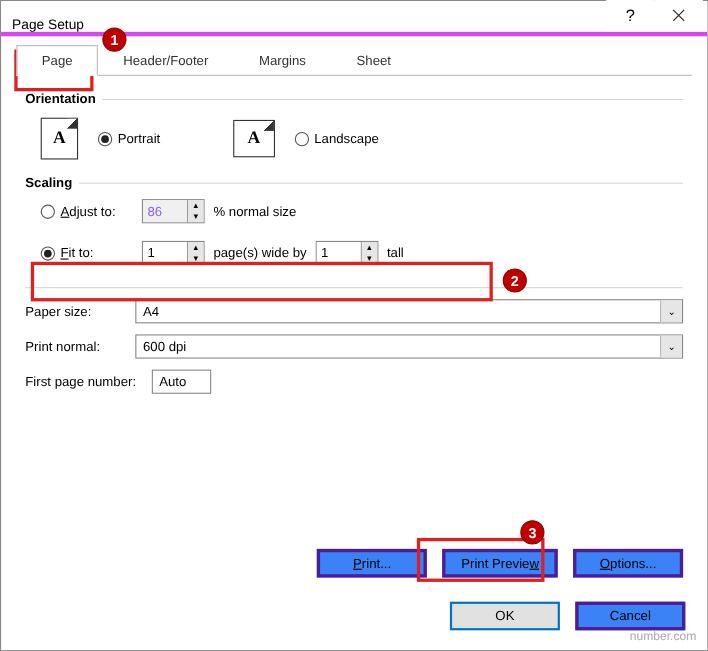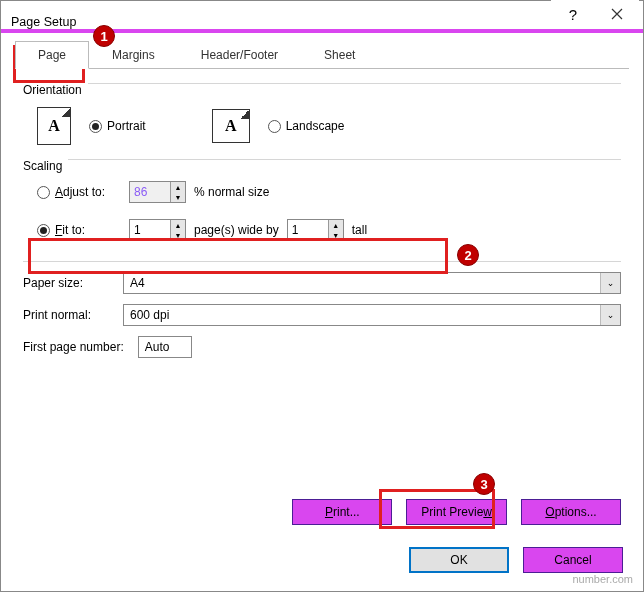--- a/index.html
+++ b/index.html
@@ -6,21 +6,21 @@
 body { margin: 0; background: #e8e8e8; }
 .dialog { width: 644px; height: 592px; background: #fff; border: 1px solid #888; position: relative; }
 .titlebar { height: 32px; background: #fff; display: flex; align-items: flex-end; padding: 0 4px 0 10px; border-bottom: 4px solid #d946ef; }
 .titlebar .title { flex: 1; font-size: 12.5px; }
 .titlebar .tb-btn { width: 44px; height: 30px; display: flex; align-items: center; justify-content: center; font-size: 15px; background: #fff; }
 .tabs { display: flex; padding: 8px 14px 0 14px; gap: 0; }
 .tab { padding: 6px 22px; border: 1px solid transparent; border-bottom: none; cursor: pointer; color: #333; }
 .tab.active { background: #fff; border: 1px solid #bbb; border-bottom: 1px solid #fff; position: relative; z-index: 2; }
 .tabline { border-top: 1px solid #bbb; margin: -1px 14px 0 14px; }
 .panel { padding: 14px 22px; }
-.sect-title { font-size: 12.5px; margin-bottom: 4px; display: flex; align-items: flex-start; gap: 6px; }
+.sect-title { font-size: 12.5px; margin-bottom: 4px; display: flex; align-items: center; gap: 6px; font-weight: bold; }
 .sect-title .hr { flex: 1; height: 1px; background: #d6d6d6; }
 .orient-row { display: flex; align-items: center; gap: 18px; padding: 6px 0 14px 14px; }
 .page-icon { width: 34px; height: 38px; border: 1px solid #333; position: relative; background: #fff; }
 .page-icon.landscape { width: 38px; height: 34px; }
 .page-icon .fold { position: absolute; top: 0; right: 0; width: 9px; height: 9px; background: linear-gradient(135deg, #fff 50%, #333 50%); }
 .page-icon .a { position: absolute; top: 50%; left: 50%; transform: translate(-50%,-50%); font-family: Georgia, serif; font-weight: bold; font-size: 16px; }
 .radio { display: flex; align-items: center; gap: 5px; }
 .radio-c { width: 13px; height: 13px; border: 1px solid #555; border-radius: 50%; display: inline-flex; align-items: center; justify-content: center; }
 .radio-c.on::after { content: ''; width: 7px; height: 7px; background: #222; border-radius: 50%; }
 .scale-row { display: flex; align-items: center; gap: 8px; padding: 4px 0 4px 14px; }
@@ -30,21 +30,21 @@
 .spinner.disabled input { background: #f0f0f0; color: #8b5cf6; }
 .spin-btns { display: flex; flex-direction: column; border-left: 1px solid #999; }
 .spin-b { width: 14px; flex: 1; background: #e6e6e6; display: flex; align-items: center; justify-content: center; font-size: 7px; line-height: 1; }
 .field-row { display: flex; align-items: center; gap: 10px; margin: 10px 0; }
 .field-row label { width: 90px; }
 .combo { flex: 1; height: 22px; border: 1px solid #888; display: flex; align-items: center; background: #fff; }
 .combo span { flex: 1; padding: 0 6px; }
 .combo .dd { width: 20px; height: 20px; background: #e6e6e6; border-left: 1px solid #bbb; display: flex; align-items: center; justify-content: center; font-size: 9px; }
 .txt { height: 22px; border: 1px solid #888; padding: 0 6px; display: inline-flex; align-items: center; width: 54px; background: #fff; }
 .btnrow { display: flex; gap: 14px; justify-content: flex-end; padding: 10px 22px; }
-.btn { min-width: 100px; height: 26px; background: #d946ef; border: 1px solid #4c1d95; display: inline-flex; align-items: center; justify-content: center; padding: 0 14px; }
+.btn { min-width: 100px; height: 26px; background: #3b82f6; border: 3px solid #4c1d95; display: inline-flex; align-items: center; justify-content: center; padding: 0 14px; }
 .btn.primary { border: 2px solid #0173c7; background: #e1e1e1; }
 .footer { position: absolute; bottom: 0; left: 0; right: 0; padding: 0 20px 18px 0; display: flex; justify-content: flex-end; gap: 14px; }
 .callout { position: absolute; width: 22px; height: 22px; background: #c00000; border-radius: 50%; color: #fff; font-weight: bold; display: flex; align-items: center; justify-content: center; font-size: 13px; border: 1px solid #800; }
 .hl { position: absolute; border: 3px solid #e02020; pointer-events: none; }
 .watermark { position: absolute; bottom: 6px; right: 10px; color: #aaa; font-size: 11px; }
 </style>
 </head>
 <body>
 
 <div class="dialog">
@@ -54,22 +54,22 @@
     <div class="tb-btn">?</div>
     <div class="tb-btn">
       <svg width="12" height="12" viewBox="0 0 12 12">
           <path d="M1 1 L11 11 M11 1 L1 11" stroke="#333" stroke-width="1.2"></path>
         </svg>
     </div>
   </div>
 
   <div class="tabs">
     <div class="tab active">Page</div>
+    <div class="tab">Header/Footer</div>
     <div class="tab">Margins</div>
-    <div class="tab">Header/Footer</div>
     <div class="tab">Sheet</div>
   </div>
   <div class="tabline"></div>
 
   <div class="panel">
 
     <div class="sect-title">
       <span>Orientation</span>
         <span class="hr"></span>
     </div>

